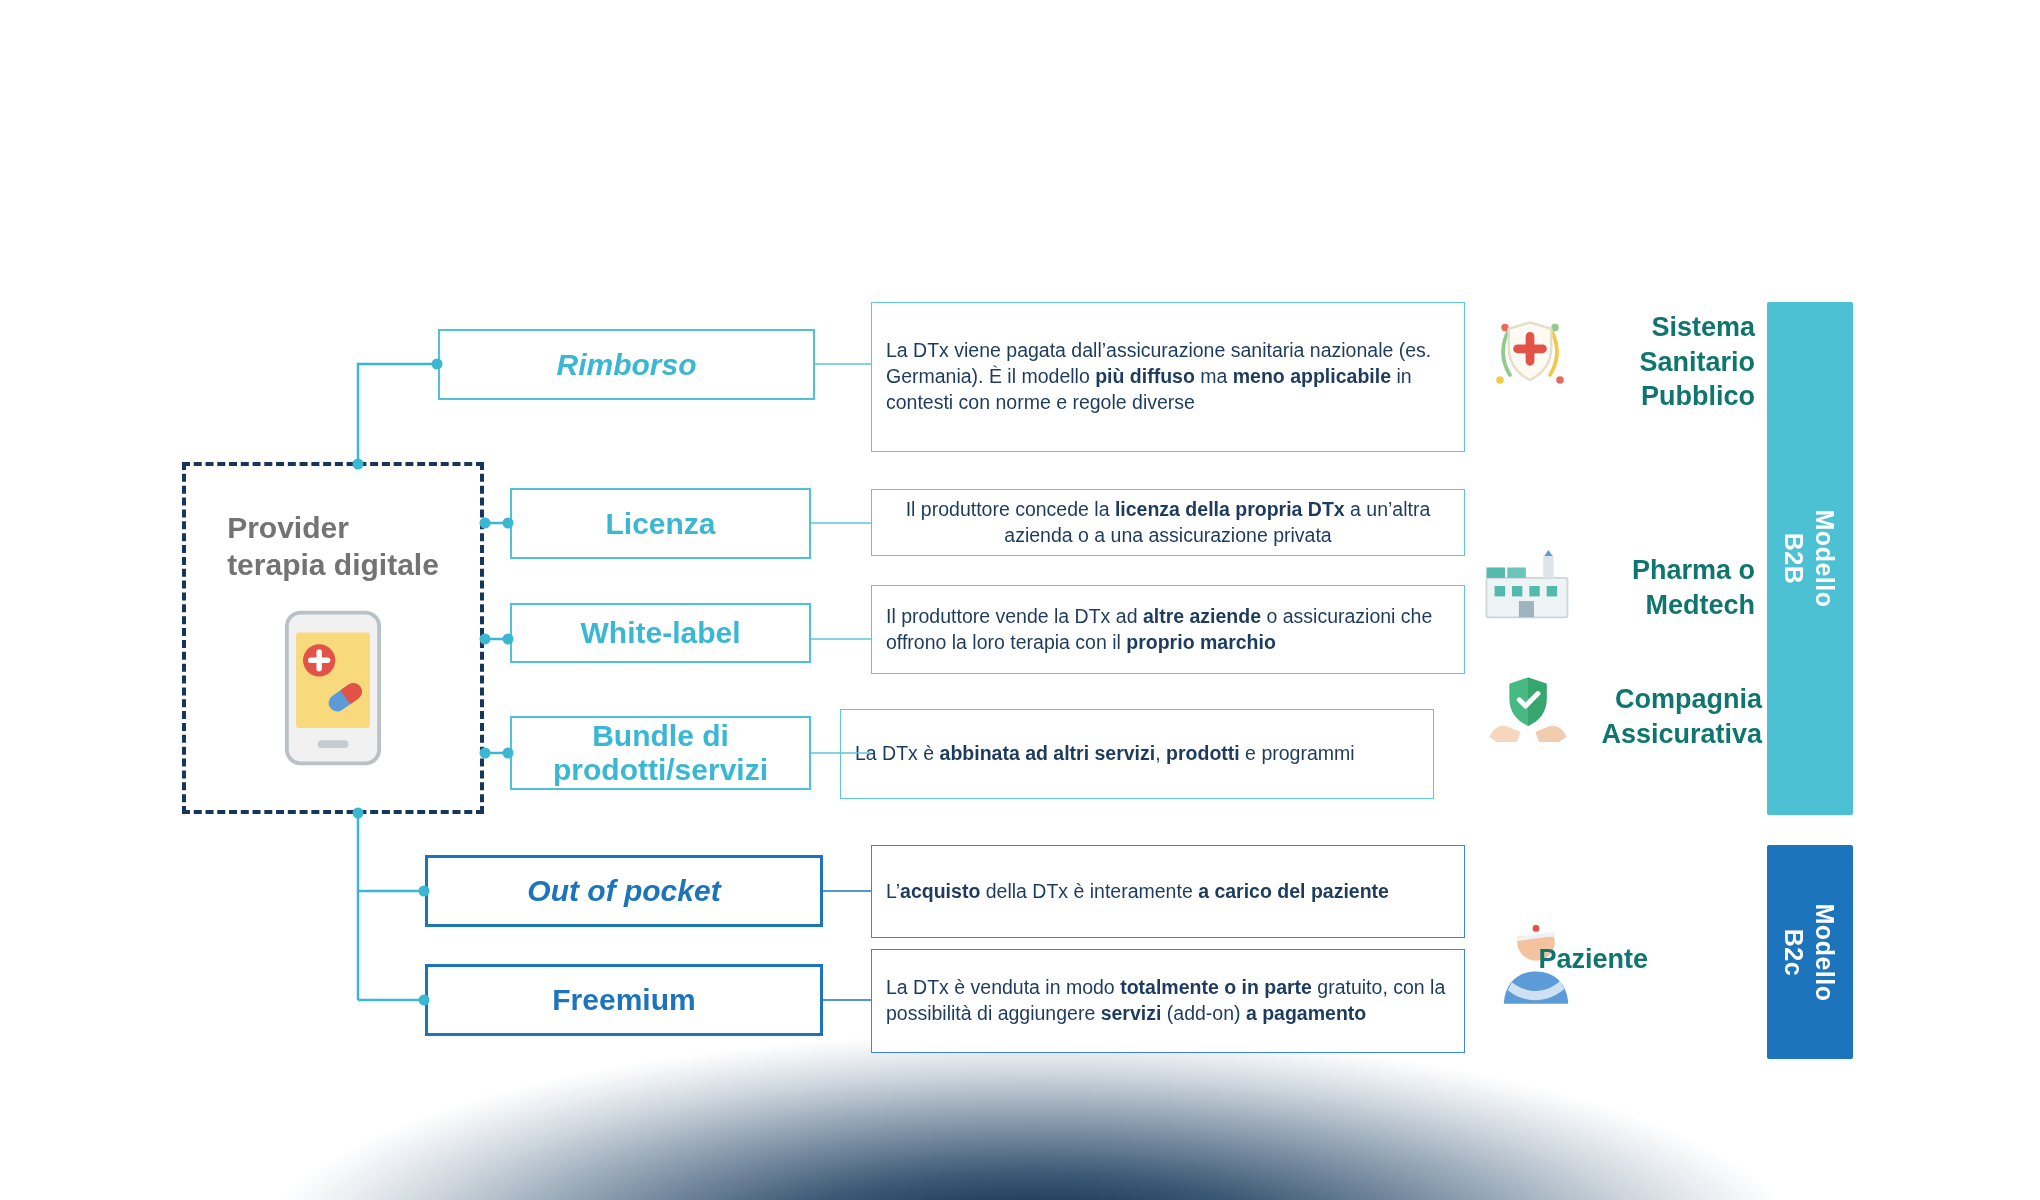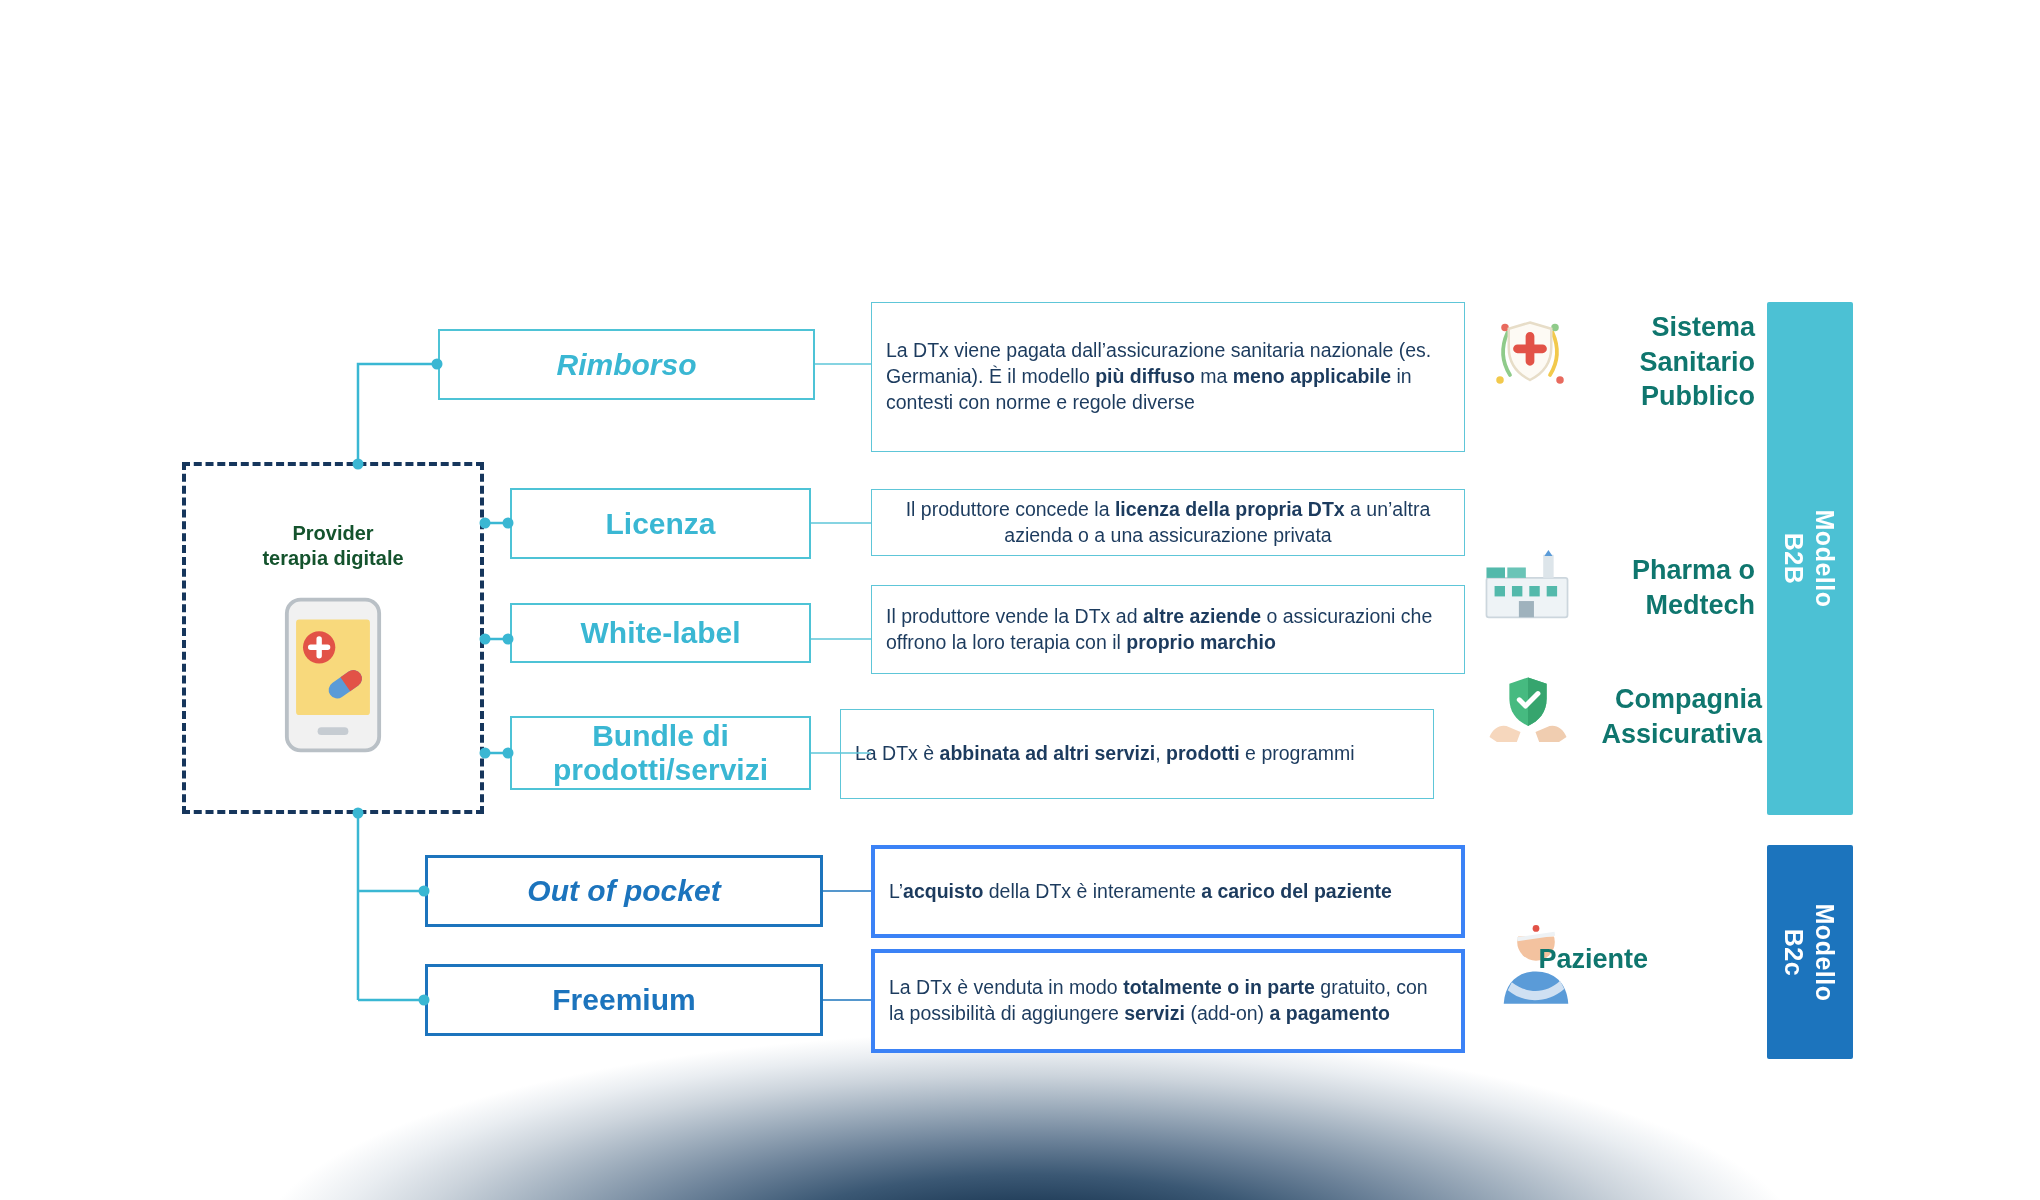--- a/index.html
+++ b/index.html
@@ -5,39 +5,39 @@
   * { margin:0; padding:0; box-sizing:border-box; }
   html,body { background:#fff; font-family:"Liberation Sans", sans-serif; }
   .canvas { position:relative; width:2040px; height:1200px; background:#fff; overflow:hidden; }
 
   .provider-box {
     position:absolute; left:182px; top:462px; width:302px; height:352px;
     border:4px dashed #16365C; background:#fff;
     display:flex; flex-direction:column; align-items:center; justify-content:center; gap:24px;
     z-index:2;
   }
-  .provider-label { color:#14532d; font-weight:bold; font-size:20px; line-height:1.25;
-    text-align:center; white-space:pre-line; }
+  .provider-label { color:#737373; font-weight:bold; font-size:30px; line-height:1.25;
+    white-space:pre-line; }
 
   .model-box {
     position:absolute; background:#fff; display:flex; align-items:center; justify-content:center;
     z-index:2;
   }
   .model-box span { font-weight:bold; text-align:center; white-space:pre-line; line-height:1.12; }
   .model-teal { border:2.5px solid #4EC3D6; }
   .model-teal span { color:#3AB7D3; font-size:30px; }
   .model-blue { border:3px solid #1C74BD; }
   .model-blue span { color:#1C74BD; font-size:30px; }
 
   .desc-box {
     position:absolute; background:#fff; display:flex; align-items:center;
     color:#1C3B5E; font-size:19.5px; line-height:1.33; padding:8px 14px; z-index:2;
   }
   .desc-teal { border:1.5px solid #5EC6D8; }
-  .desc-blue { border:4px solid #3b82f6; }
+  .desc-blue { border:1px solid #3b82f6; }
   .desc-box b { font-weight:bold; }
   .desc-center { text-align:center; justify-content:center; }
 
   .stakeholder-label {
     position:absolute; color:#0f766e; font-weight:bold; font-size:27px; line-height:1.28;
     text-align:right; white-space:pre-line; z-index:2;
   }
   .icon { position:absolute; z-index:2; }
 
   .bar { position:absolute; display:flex; align-items:center; justify-content:center;

